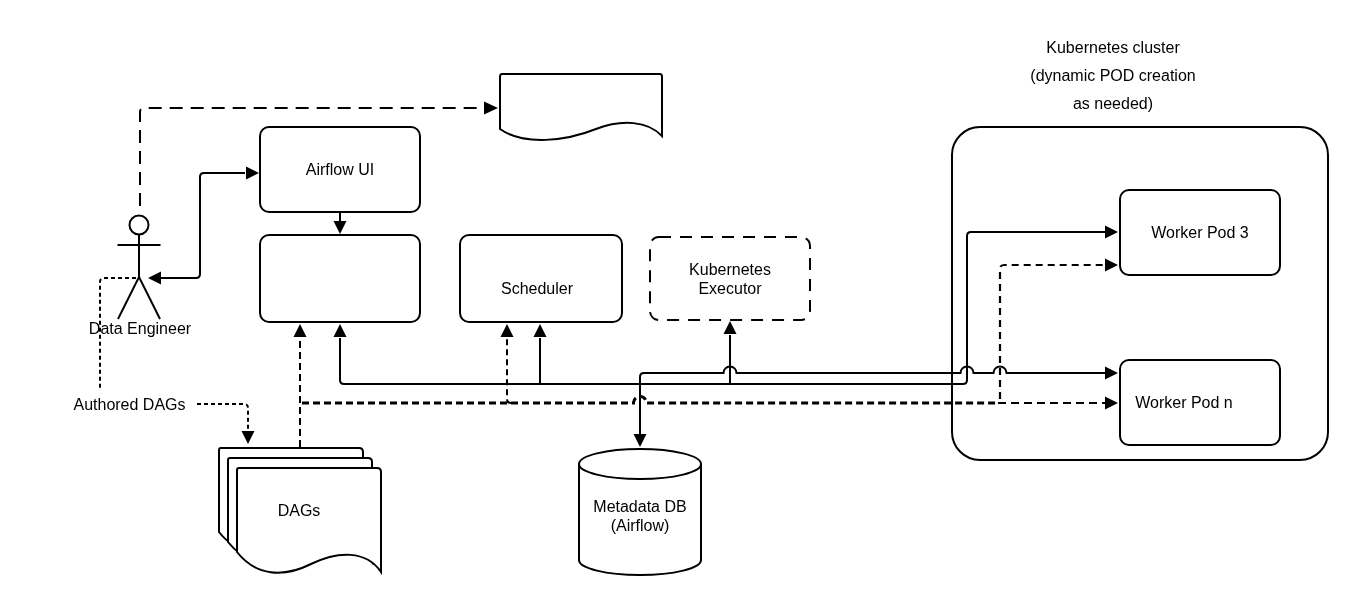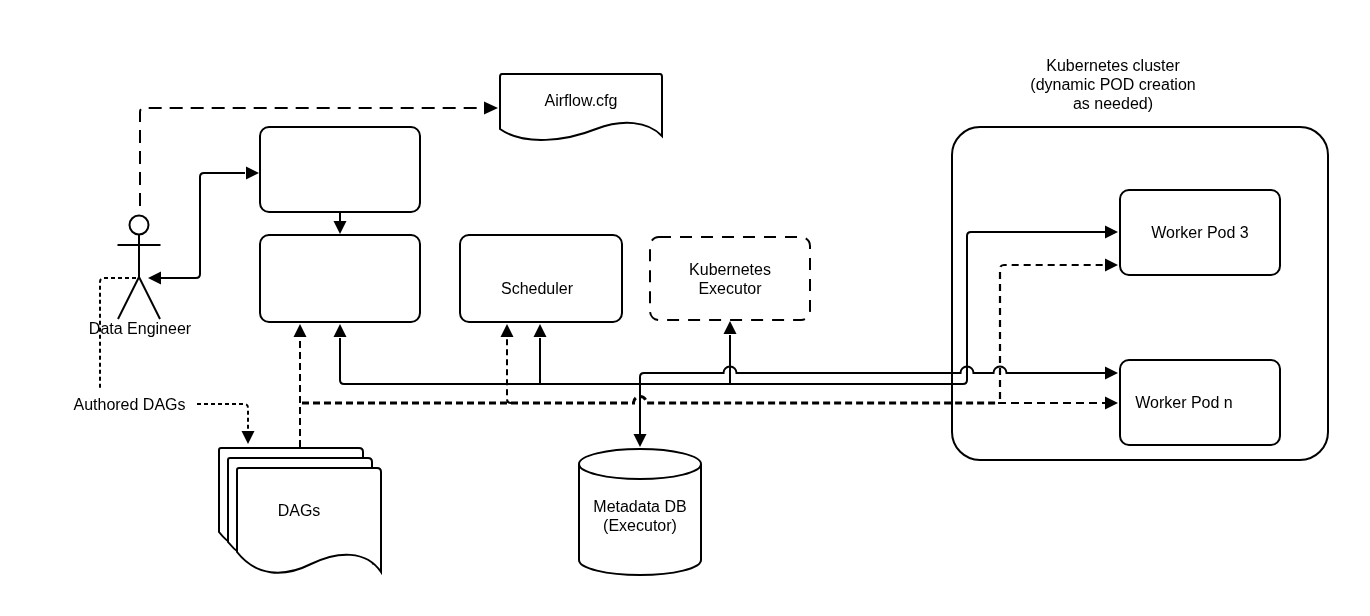--- a/index.html
+++ b/index.html
@@ -89,45 +89,45 @@
     <polygon points="730,321 723.5,334 736.5,334" fill="#000"></polygon>
 
     <path d="M 644 373 L 723.5 373 A 6.5 6.5 0 0 1 736.5 373
              L 960.5 373 A 6.5 6.5 0 0 1 973.5 373
              L 993.5 373 A 6.5 6.5 0 0 1 1006.5 373 L 1105 373" fill="none" stroke="#000" stroke-width="2"></path>
     <polygon points="1118,373 1105,366.5 1105,379.5" fill="#000"></polygon>
     <path d="M 644 373 Q 640 373 640 377 L 640 434" fill="none" stroke="#000" stroke-width="2"></path>
     <polygon points="640,447 633.5,434 646.5,434" fill="#000"></polygon>
   </svg>
 
-  <div class="node-label" style="left:500px;top:80px;width:162px;height:40px;">Airflow.cfg</div>
 
+  <div class="node-label" style="left:260px;top:127px;width:160px;height:85px;">Airflow UI</div>
 
 
   <div class="node-label" style="left:456px;top:235px;width:162px;height:107px;">Scheduler</div>
 
   <div class="node-label" style="left:650px;top:237px;width:160px;height:83px;">
     <span>Kubernetes</span>
     <span>Executor</span>
   </div>
 
-  <div class="node-label" style="left:1000px;top:53px;width:226px;height:62px;">
+  <div class="node-label" style="left:1000px;top:44px;width:226px;height:62px;gap:9px;">
     <span>Kubernetes cluster</span>
     <span>(dynamic POD creation</span>
     <span>as needed)</span>
   </div>
 
   <div class="node-label" style="left:1120px;top:190px;width:160px;height:85px;">Worker Pod 3</div>
 
   <div class="node-label" style="left:1120px;top:360px;width:128px;height:85px;">Worker Pod n</div>
 
   <div class="node-label" style="left:237px;top:495px;width:124px;height:30px;">DAGs</div>
 
   <div class="node-label" style="left:579px;top:495px;width:122px;height:42px;">
     <span>Metadata DB</span>
-    <span>(Executor)</span>
+    <span>(Airflow)</span>
   </div>
 
   <div class="node-label" style="left:70px;top:318px;width:140px;height:20px;">Data Engineer</div>
 
   <div class="node-label" style="left:62px;top:394px;width:135px;height:20px;">Authored DAGs</div>
 
 </div>
 
 </body></html>

